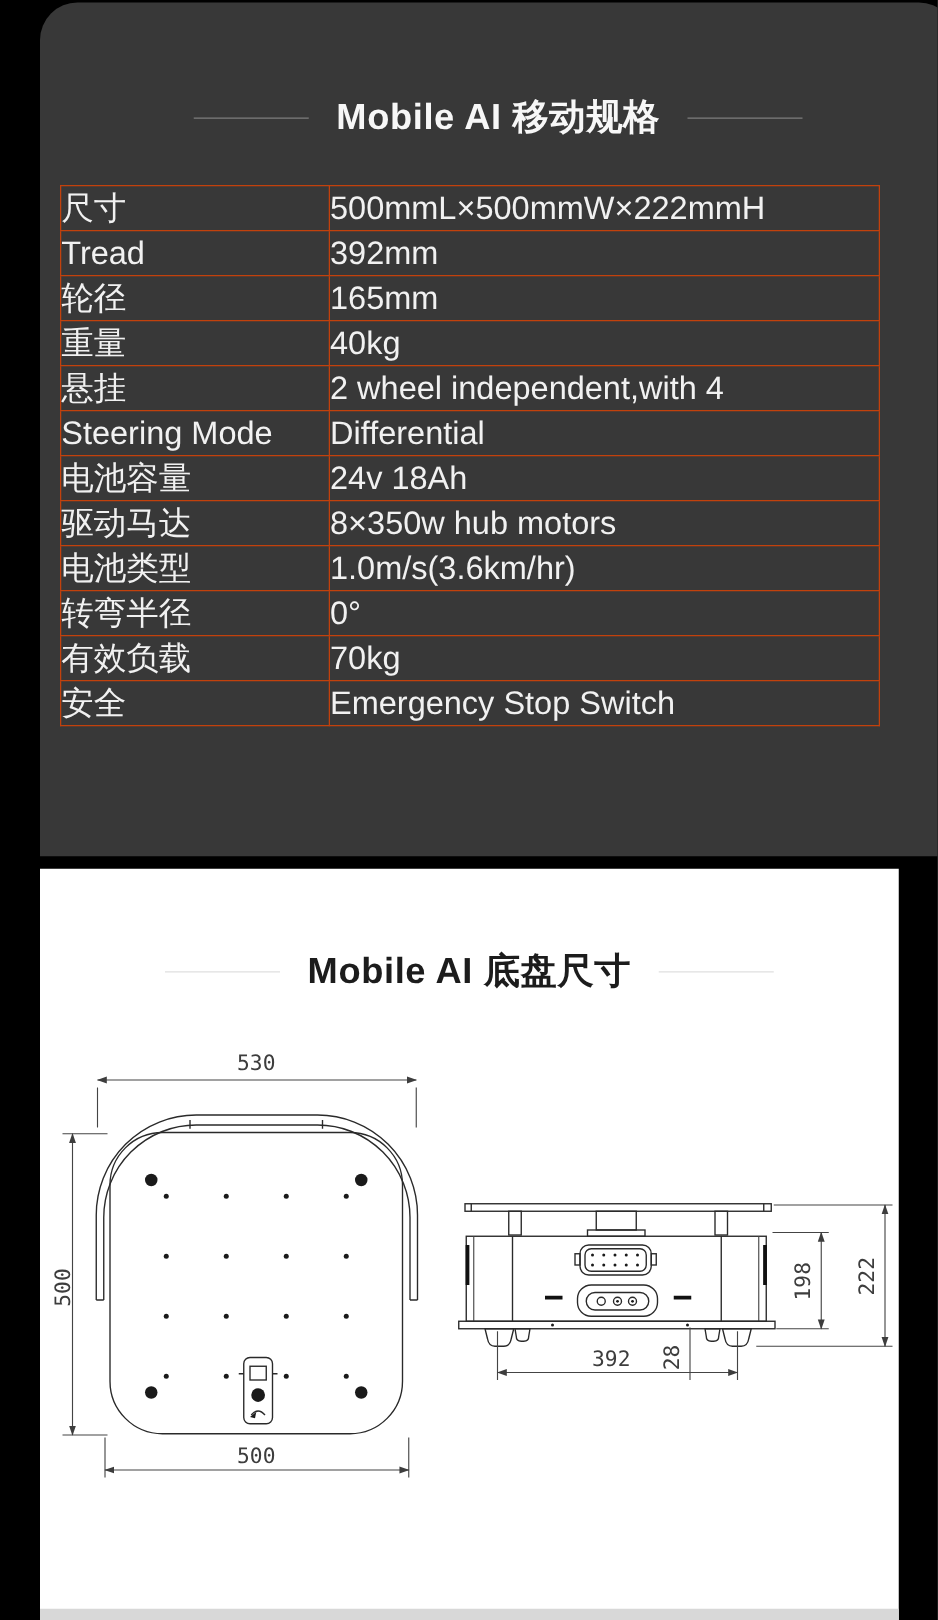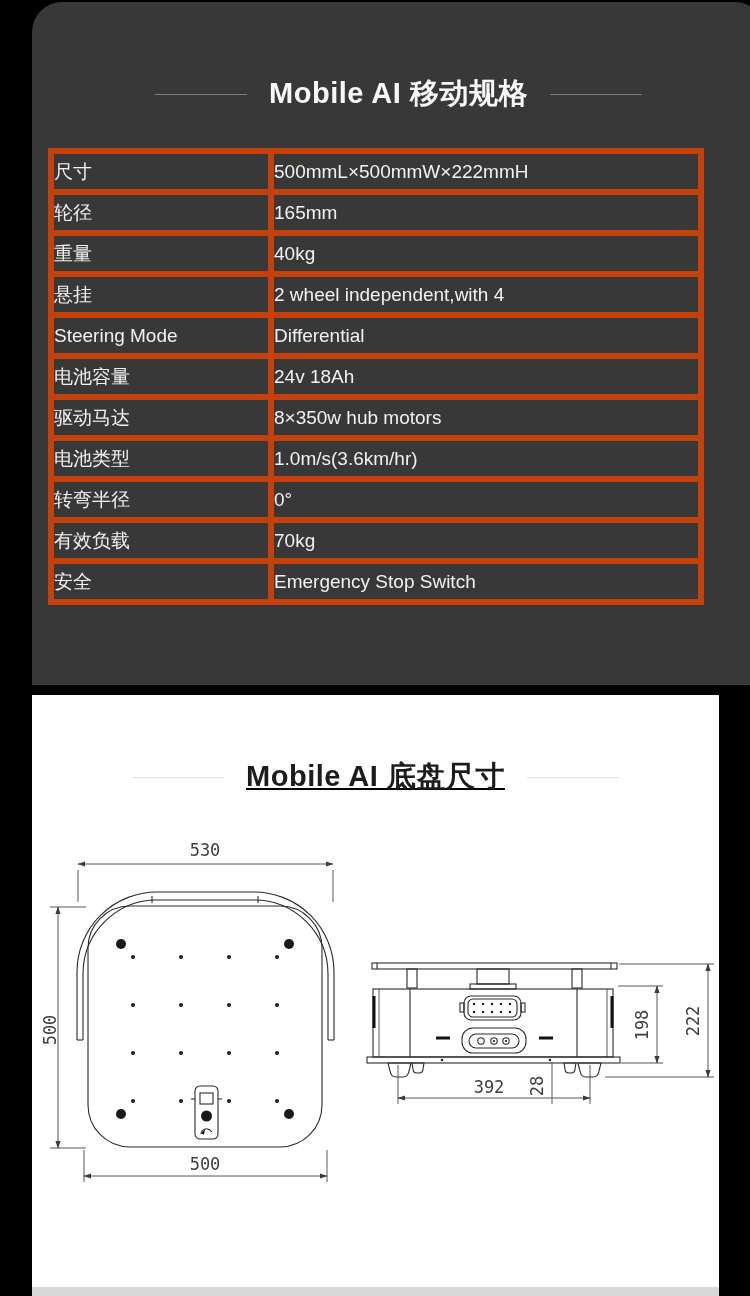--- a/index.html
+++ b/index.html
@@ -24,30 +24,30 @@
   .sec-title{
     font-size:29px;font-weight:600;letter-spacing:.5px;white-space:nowrap;
   }
   .spec-card .sec-title{color:#f7f7f7;}
   .white-section .sec-title{color:#1c1c1c;}
   table.spec{
     position:absolute;top:146px;left:16px;width:656px;
     border-collapse:collapse;table-layout:fixed;
   }
   table.spec td{
-    border:6px solid #c2410c;height:35px;padding:0;
-    color:#f1f1f1;font-size:19px;font-weight:400;
+    border:1px solid #c2410c;height:35px;padding:0;
+    color:#f1f1f1;font-size:26px;font-weight:400;
     white-space:nowrap;overflow:hidden;
   }
   td.c-label{width:214px;padding-left:12px;}
   td.c-value{padding-left:72px;}
   .white-section{
     position:absolute;top:695px;left:0;width:687px;height:601px;background:#fff;
   }
-  .white-section .sec-header{top:62px;text-decoration:underline;}
+  .white-section .sec-header{top:62px;}
   .drawings{position:absolute;top:115px;left:0;}
   .footer-bar{
     position:absolute;bottom:0;left:0;width:100%;height:9px;background:#d8d8d8;
   }
   
   .ln{stroke:#2a2a2a;stroke-width:1.1;fill:none;}
   .lt{stroke:#444;stroke-width:.9;fill:none;}
   .thick{stroke:#111;stroke-width:3;fill:none;}
   .dot{fill:#1a1a1a;stroke:none;}
   .dim{font:17px "DejaVu Sans Mono",monospace;fill:#3d3d3d;}
@@ -61,20 +61,24 @@
     <div class="sec-header">
       <span class="hline"></span>
       <span class="sec-title">Mobile AI 移动规格</span>
       <span class="hline"></span>
     </div>
     <table class="spec">
       <tbody>
         <tr>
           <td class="c-label">尺寸</td>
           <td class="c-value">500mmL×500mmW×222mmH</td>
+        </tr>
+        <tr>
+          <td class="c-label">Tread</td>
+          <td class="c-value">392mm</td>
         </tr>
         <tr>
           <td class="c-label">轮径</td>
           <td class="c-value">165mm</td>
         </tr>
         <tr>
           <td class="c-label">重量</td>
           <td class="c-value">40kg</td>
         </tr>
         <tr>

